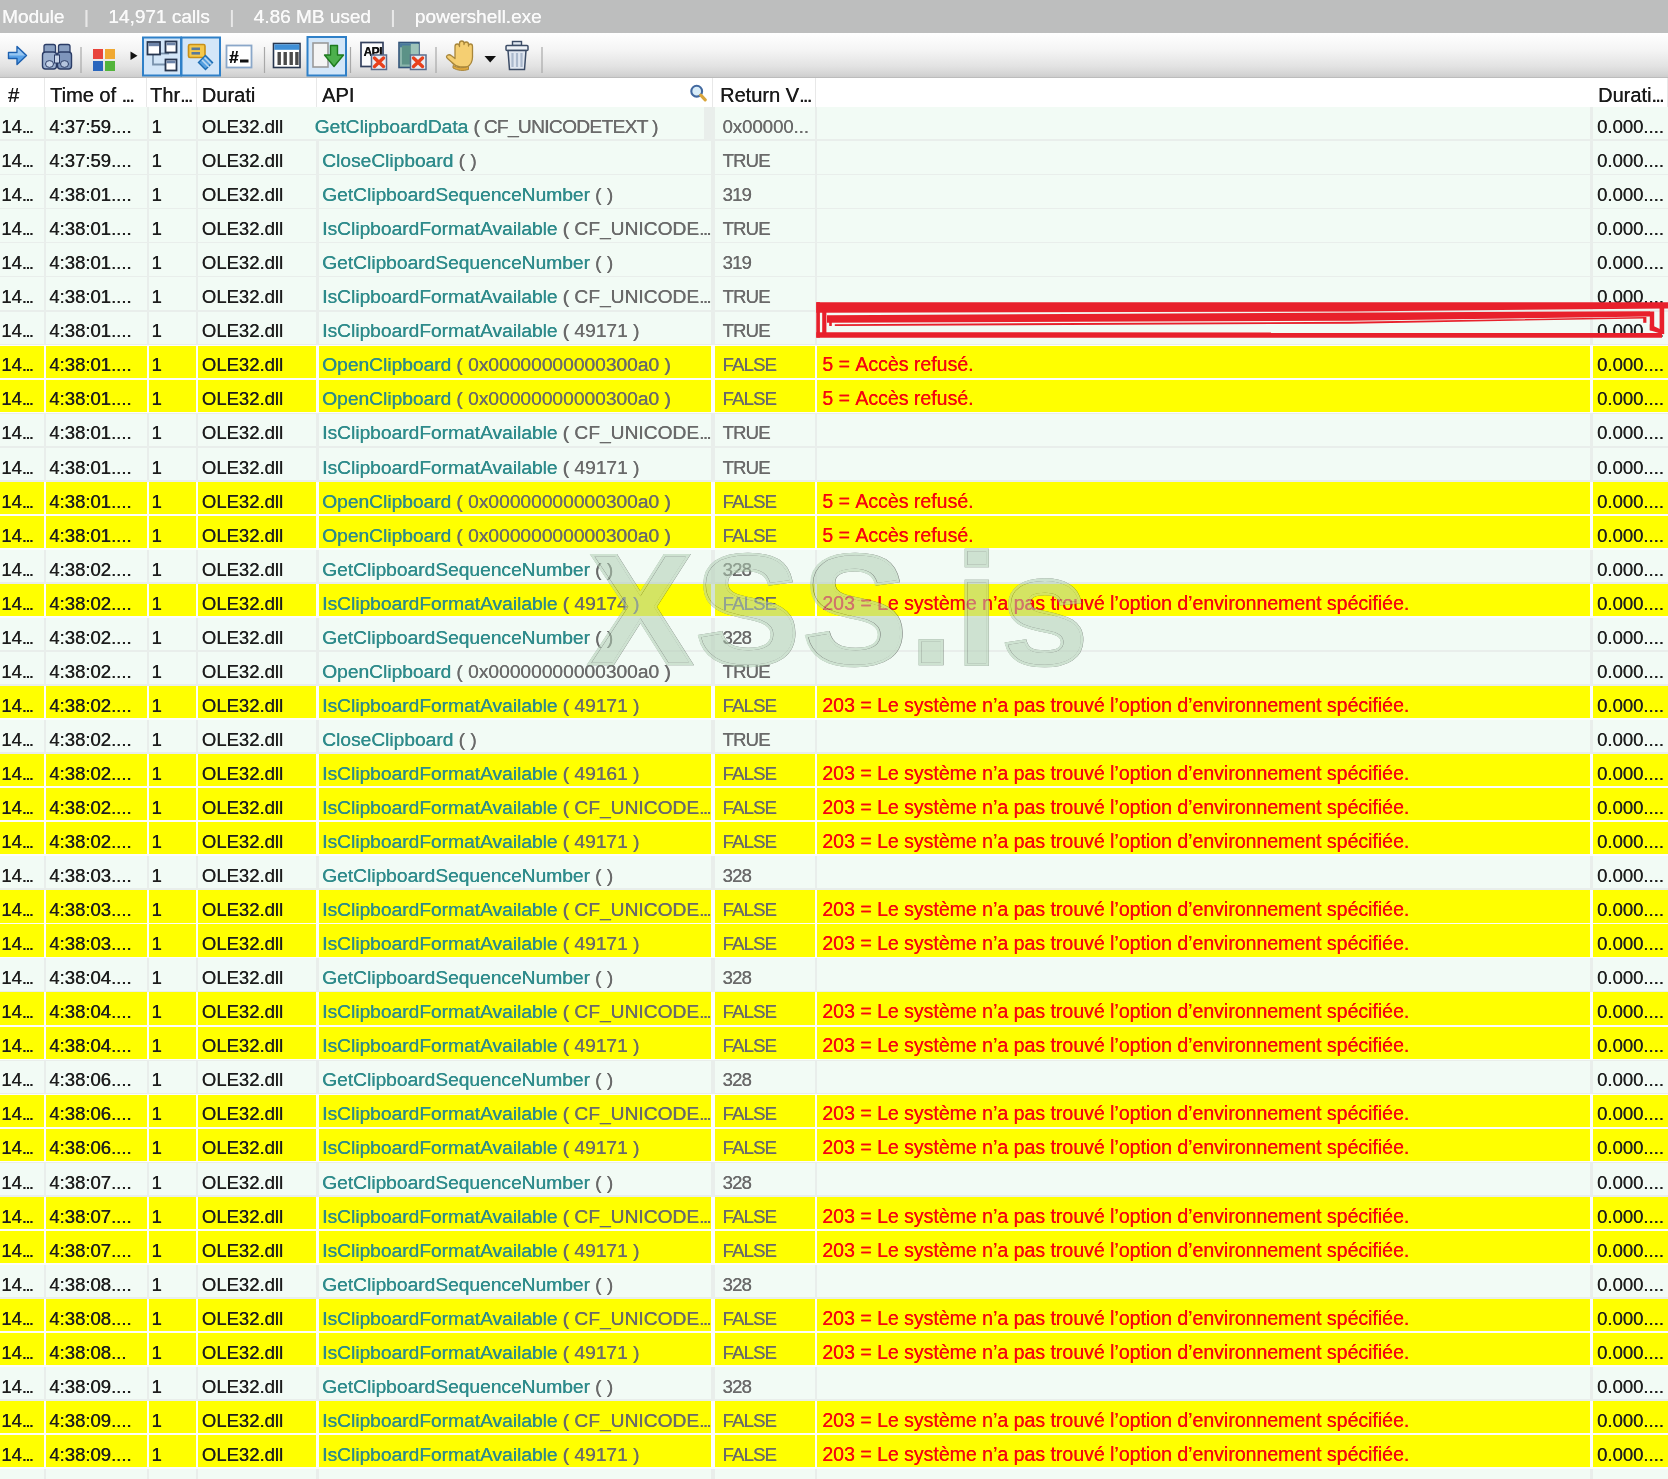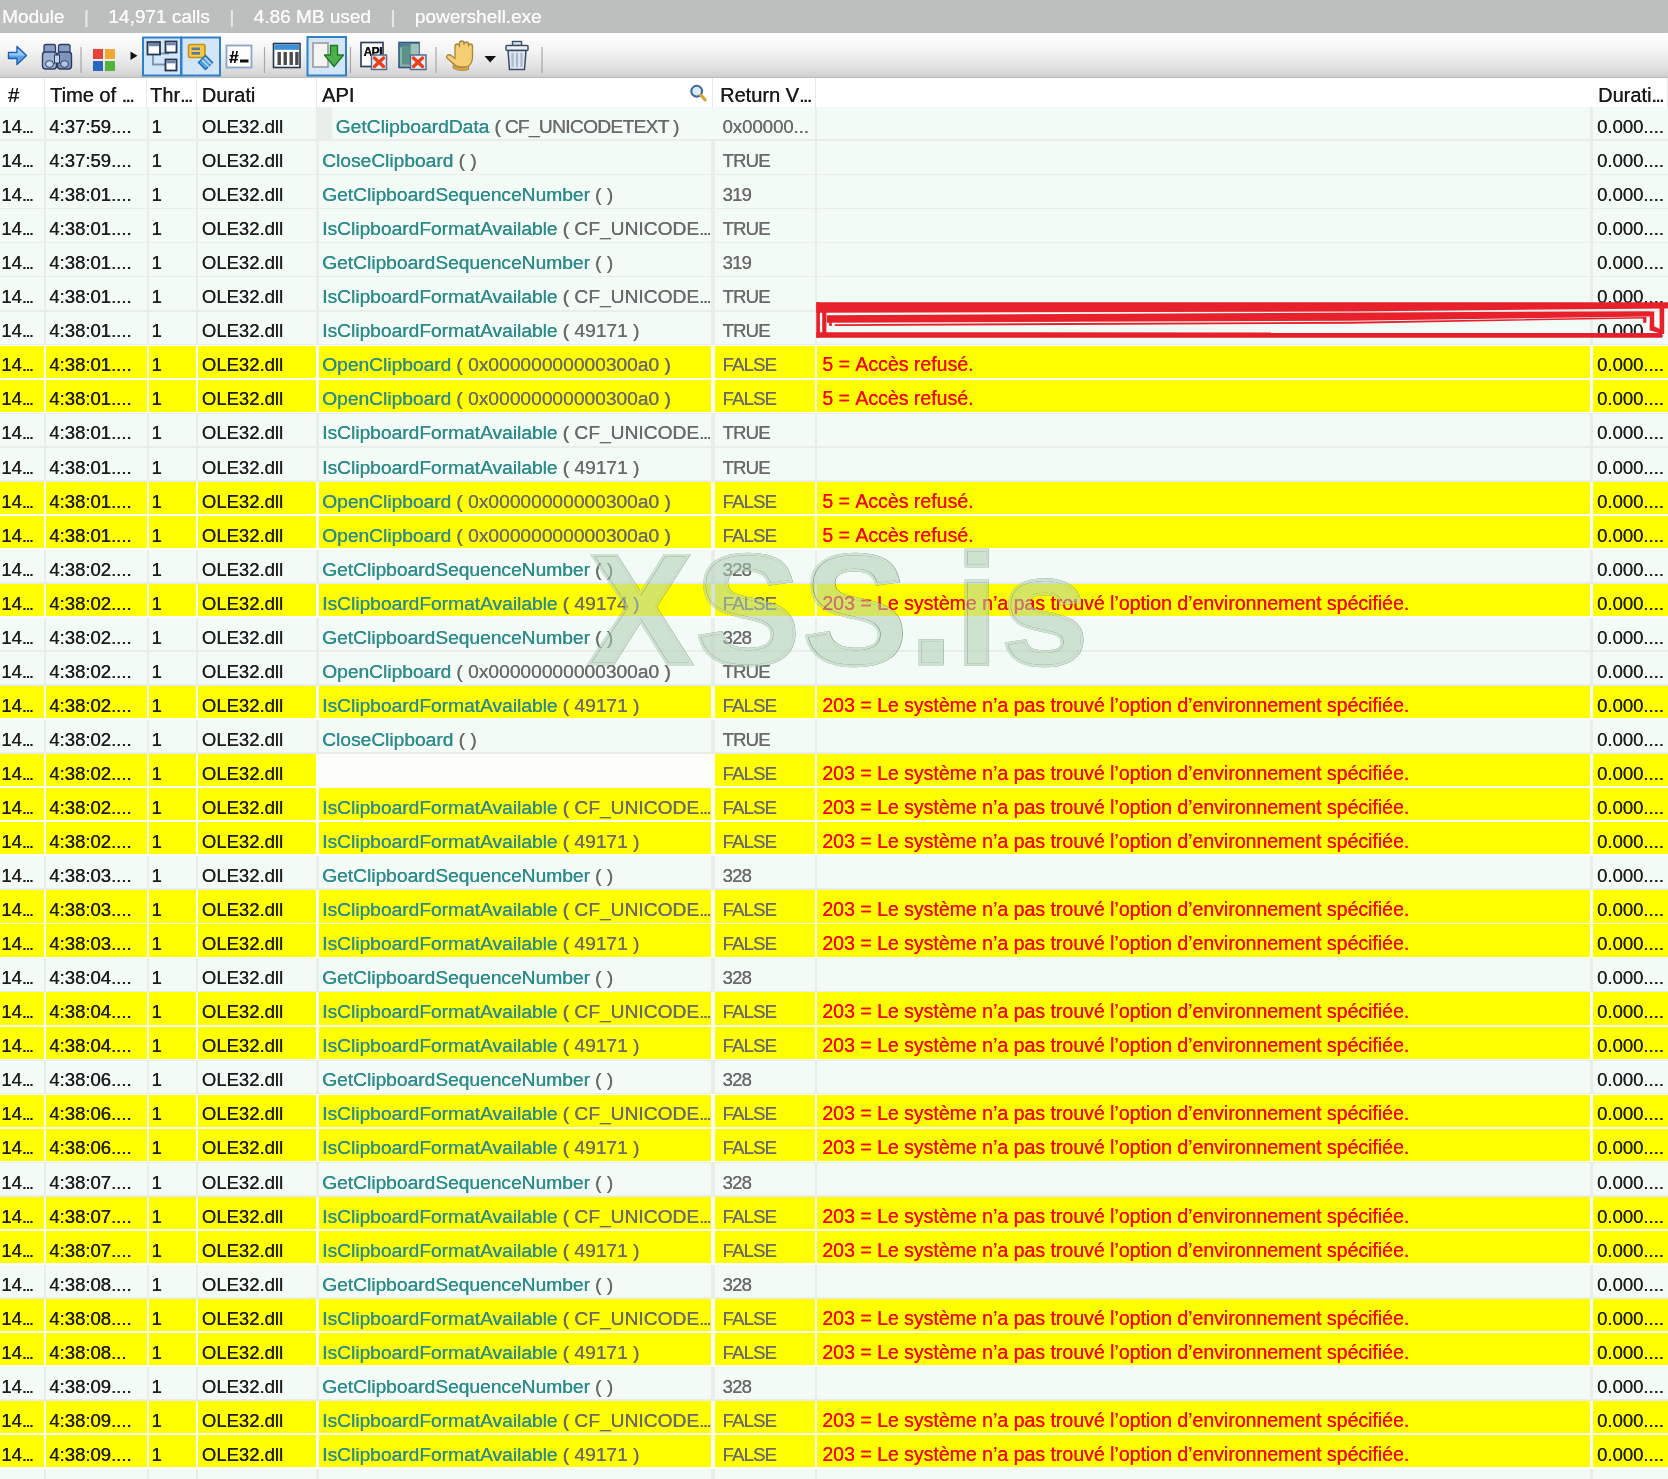--- a/index.html
+++ b/index.html
@@ -160,21 +160,21 @@
 <circle cx="8.7" cy="7.2" r="5.4" fill="#d8ecf8" stroke="#41689f" stroke-width="2.1"></circle>
 <line x1="12.8" y1="11.2" x2="17.2" y2="15.8" stroke="#d9a53c" stroke-width="3.2" stroke-linecap="round"></line>
 </svg>
   </div>
 <div id="rows">
 <div class="row">
       <div class="c " style="left:0px;width:43.099999999999994px;padding-left:1.2px">14<span class="dots">...</span></div>
       <div class="c " style="left:46.2px;width:98.10000000000001px;padding-left:3.0px">4:37:59....</div>
       <div class="c " style="left:149.2px;width:44.8px;padding-left:2.2px">1</div>
       <div class="c " style="left:198.2px;width:114.70000000000002px;padding-left:3.6px">OLE32.dll</div>
-      <div class="c " style="left:332px;width:389.4px;padding-left:3.6px"><span class="api">GetClipboardData</span> <span class="prm"><span style="letter-spacing:-0.7px">( CF_UNICODETEXT )</span></span></div>
+      <div class="c " style="left:311px;width:389.4px;padding-left:3.6px"><span class="api">GetClipboardData</span> <span class="prm"><span style="letter-spacing:-0.7px">( CF_UNICODETEXT )</span></span></div>
       <div class="c " style="left:714.5px;width:92.70000000000005px;padding-left:8px"><span class="ret"><span style="letter-spacing:0px">0x00000...</span></span></div>
       <div class="c " style="left:817.2px;width:768.0px;padding-left:5px"></div>
       <div class="c " style="left:1592.5px;width:71.0px;padding-left:4.5px"><span class="dur">0.000....</span></div>
     </div>
 <div class="row">
       <div class="c " style="left:0px;width:43.099999999999994px;padding-left:1.2px">14<span class="dots">...</span></div>
       <div class="c " style="left:46.2px;width:98.10000000000001px;padding-left:3.0px">4:37:59....</div>
       <div class="c " style="left:149.2px;width:44.8px;padding-left:2.2px">1</div>
       <div class="c " style="left:198.2px;width:114.70000000000002px;padding-left:3.6px">OLE32.dll</div>
       <div class="c " style="left:318.5px;width:389.4px;padding-left:3.6px"><span class="api">CloseClipboard</span> <span class="prm">( )</span></div>
@@ -350,20 +350,21 @@
       <div class="c " style="left:318.5px;width:389.4px;padding-left:3.6px"><span class="api">CloseClipboard</span> <span class="prm">( )</span></div>
       <div class="c " style="left:714.5px;width:92.70000000000005px;padding-left:8px"><span class="ret">TRUE</span></div>
       <div class="c " style="left:817.2px;width:768.0px;padding-left:5px"></div>
       <div class="c " style="left:1592.5px;width:71.0px;padding-left:4.5px"><span class="dur">0.000....</span></div>
     </div>
 <div class="row y">
       <div class="c " style="left:0px;width:43.099999999999994px;padding-left:1.2px">14<span class="dots">...</span></div>
       <div class="c " style="left:46.2px;width:98.10000000000001px;padding-left:3.0px">4:38:02....</div>
       <div class="c " style="left:149.2px;width:44.8px;padding-left:2.2px">1</div>
       <div class="c " style="left:198.2px;width:114.70000000000002px;padding-left:3.6px">OLE32.dll</div>
+      <div class="c " style="left:318.5px;width:389.4px;padding-left:3.6px"><span class="api">IsClipboardFormatAvailable</span> <span class="prm">( 49161 )</span></div>
       <div class="c " style="left:714.5px;width:92.70000000000005px;padding-left:8px"><span class="ret">FALSE</span></div>
       <div class="c " style="left:817.2px;width:768.0px;padding-left:5px"><span class="err">203&nbsp;=&nbsp;Le système n’a pas trouvé l’option d’environnement spécifiée.</span></div>
       <div class="c " style="left:1592.5px;width:71.0px;padding-left:4.5px"><span class="dur">0.000....</span></div>
     </div>
 <div class="row y">
       <div class="c " style="left:0px;width:43.099999999999994px;padding-left:1.2px">14<span class="dots">...</span></div>
       <div class="c " style="left:46.2px;width:98.10000000000001px;padding-left:3.0px">4:38:02....</div>
       <div class="c " style="left:149.2px;width:44.8px;padding-left:2.2px">1</div>
       <div class="c " style="left:198.2px;width:114.70000000000002px;padding-left:3.6px">OLE32.dll</div>
       <div class="c " style="left:318.5px;width:389.4px;padding-left:3.6px"><span class="api">IsClipboardFormatAvailable</span> <span class="prm">( CF_UNICODE<span class="dots">...</span></span></div>

